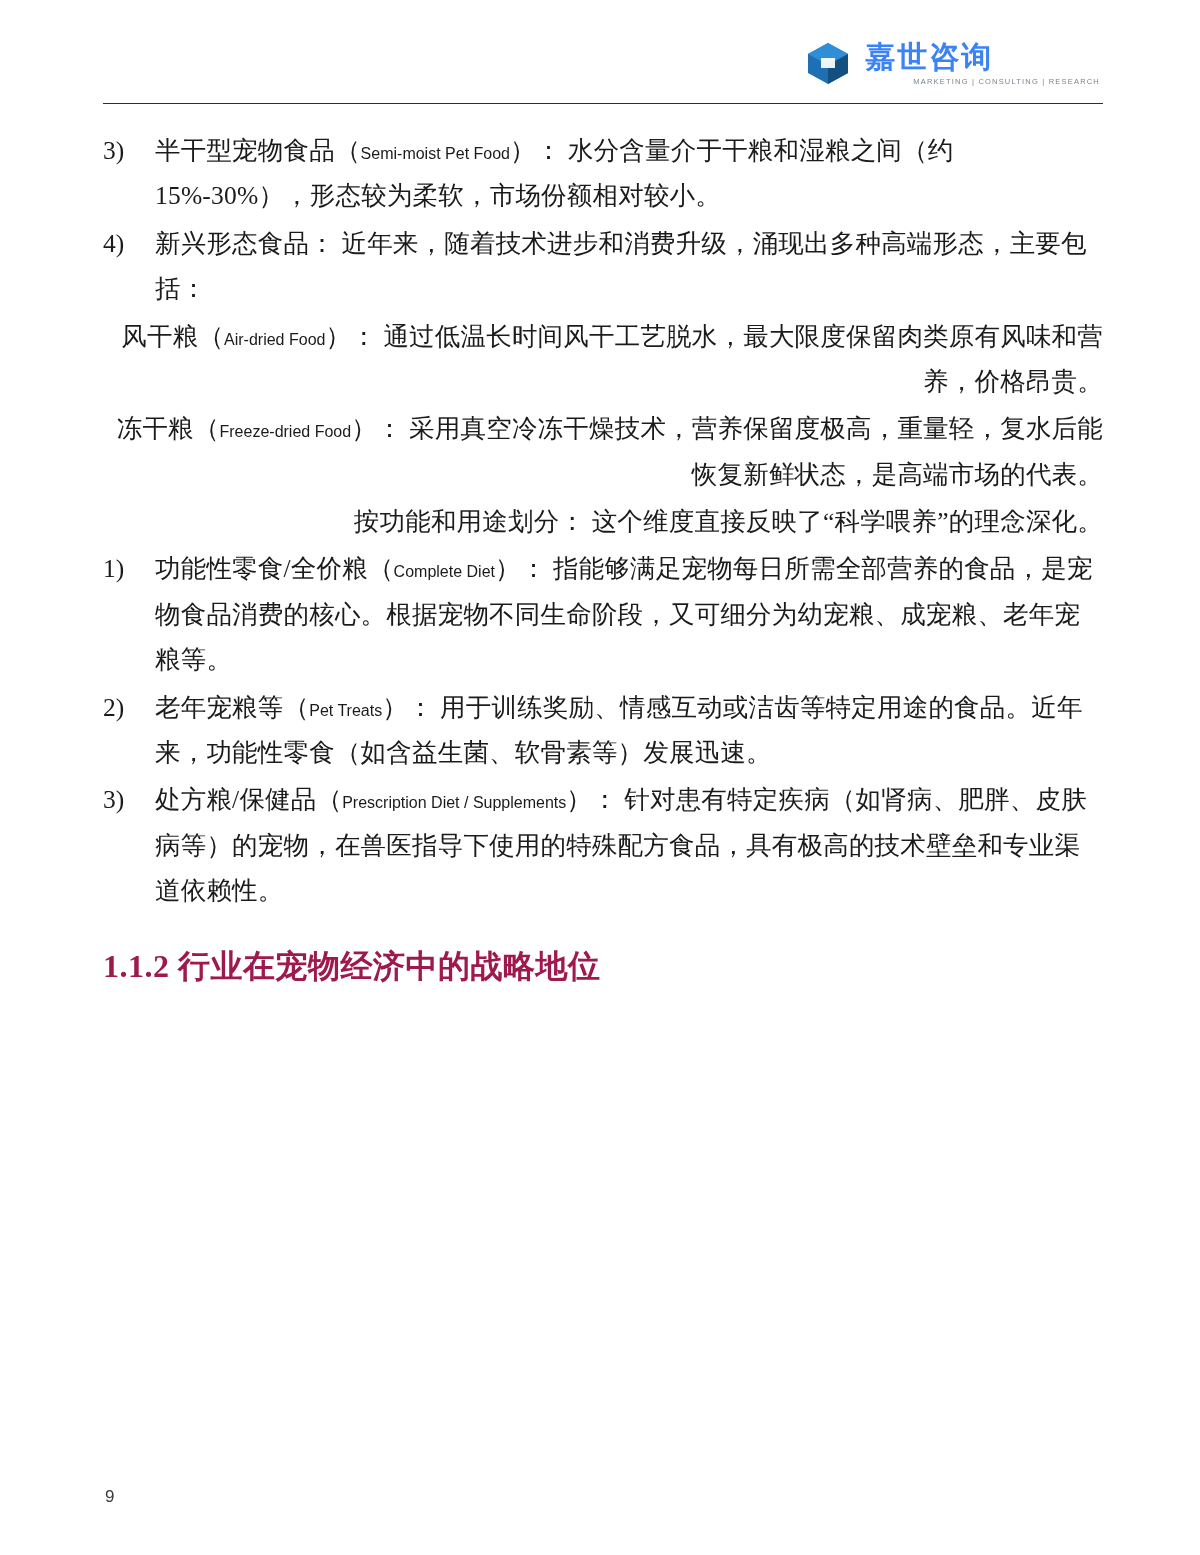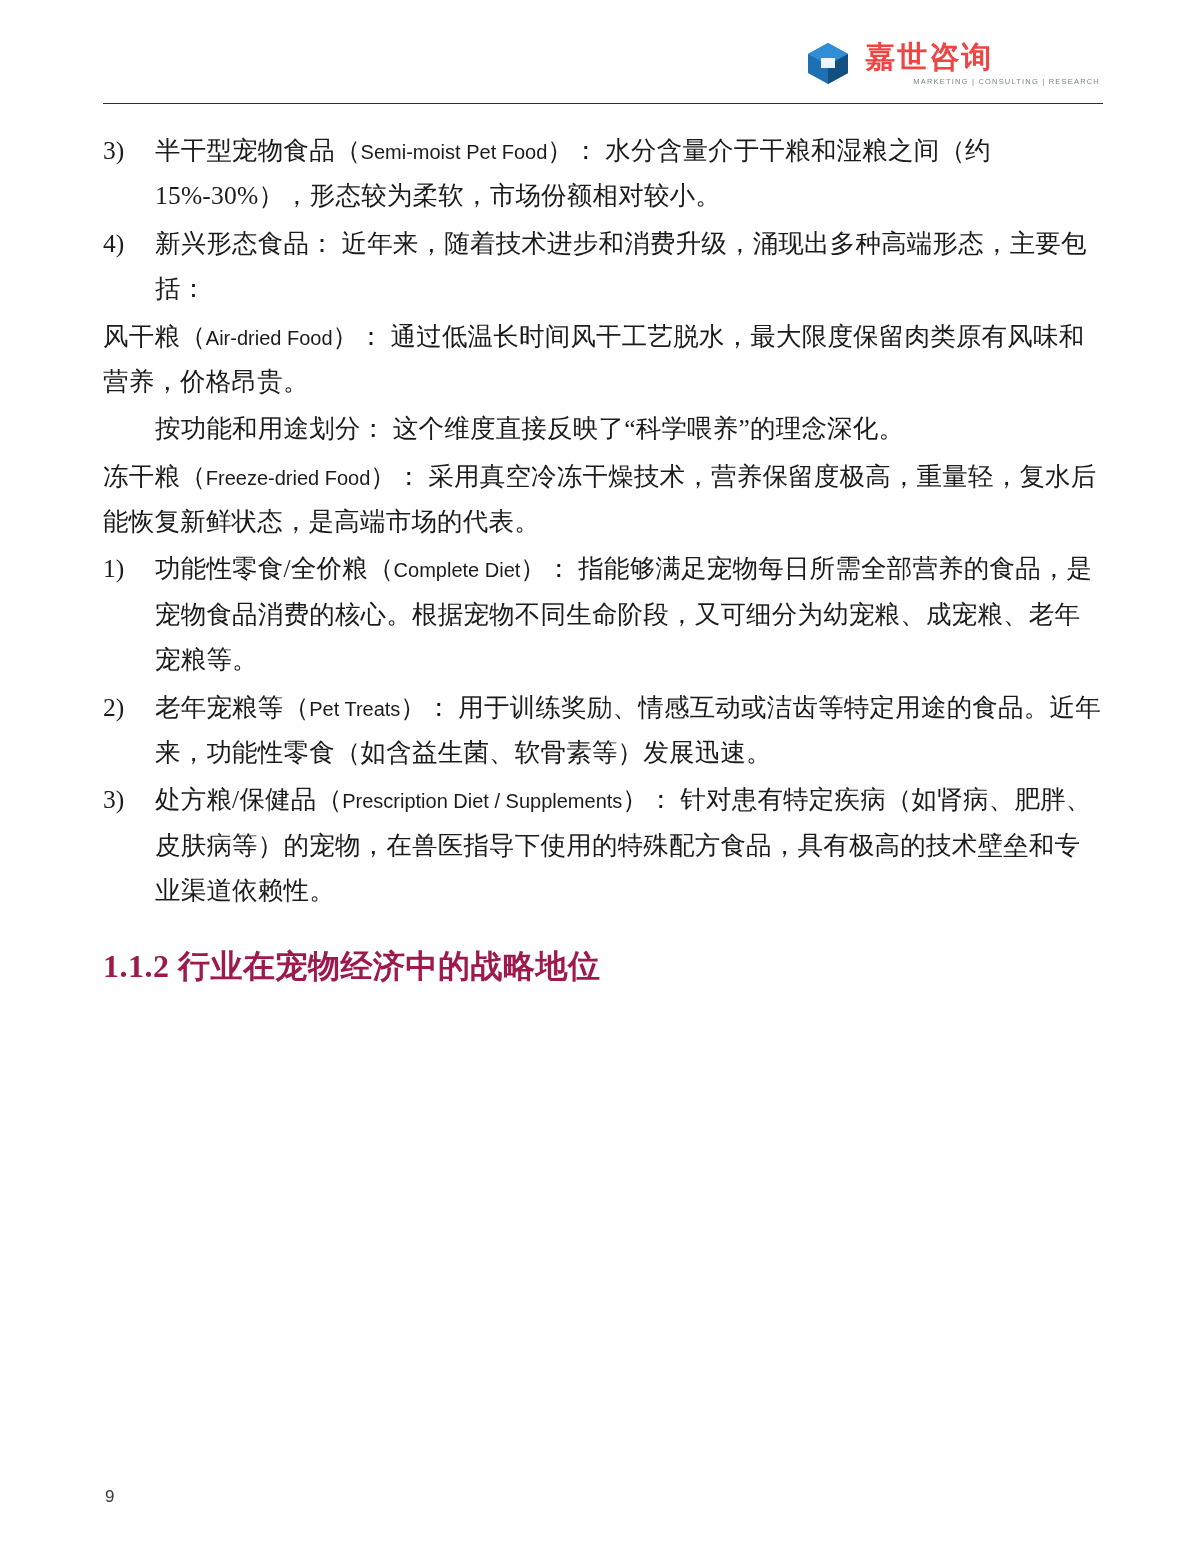--- a/index.html
+++ b/index.html
@@ -37,21 +37,21 @@
     display: flex;
     flex-direction: column;
     align-items: flex-start;
     justify-content: center;
   }
   .logo-title {
     font-family: "Liberation Sans", sans-serif;
     font-size: 30px;
     font-weight: bold;
     letter-spacing: 2px;
-    color: #ef4444;
+    color: #3b82f6;
     line-height: 1.1;
   }
   .logo-sub {
     font-family: "Liberation Sans", sans-serif;
     font-size: 7.5px;
     letter-spacing: 1.2px;
     color: #7b848d;
     margin-top: 4px;
     margin-left: 48px;
   }
@@ -89,27 +89,28 @@
     line-height: 1.78;
     color: #1b1b1b;
     letter-spacing: 0.2px;
   }
   .plain-para {
     font-size: 25.5px;
     line-height: 1.78;
     color: #1b1b1b;
     letter-spacing: 0.2px;
     margin: 0 0 2px 0;
+    text-align: right;
   }
   .indent-para {
     text-indent: 52px;
   }
   .latin {
     font-family: "Liberation Sans", sans-serif;
-    font-size: 20px;
+    font-size: 16px;
     letter-spacing: 0px;
   }
   .section-head {
     color: #9e1a4e;
     font-weight: bold;
     font-size: 32px;
     line-height: 1.7;
     margin: 26px 0 6px 0;
     letter-spacing: 0.5px;
   }
@@ -152,23 +153,23 @@
       <span class="num-body"><span>半干型宠物食品（</span><span class="latin">Semi-moist Pet Food</span><span>）： 水分含量介于干粮和湿粮之间（约 15%-30%），形态较为柔软，市场份额相对较小。</span></span>
     </div>
 
     <div class="num-item">
       <span class="num-marker">4)</span>
       <span class="num-body"><span>新兴形态食品： 近年来，随着技术进步和消费升级，涌现出多种高端形态，主要包括：</span></span>
     </div>
 
     <p class="plain-para"><span>风干粮（</span><span class="latin">Air-dried Food</span><span>）： 通过低温长时间风干工艺脱水，最大限度保留肉类原有风味和营养，价格昂贵。</span></p>
 
+    <p class="plain-para"><span>冻干粮（</span><span class="latin">Freeze-dried Food</span><span>）： 采用真空冷冻干燥技术，营养保留度极高，重量轻，复水后能恢复新鲜状态，是高端市场的代表。</span></p>
+
     <p class="plain-para indent-para">按功能和用途划分： 这个维度直接反映了“科学喂养”的理念深化。</p>
-
-    <p class="plain-para"><span>冻干粮（</span><span class="latin">Freeze-dried Food</span><span>）： 采用真空冷冻干燥技术，营养保留度极高，重量轻，复水后能恢复新鲜状态，是高端市场的代表。</span></p>
 
     <div class="num-item">
       <span class="num-marker">1)</span>
       <span class="num-body"><span>功能性零食/全价粮（</span><span class="latin">Complete Diet</span><span>）： 指能够满足宠物每日所需全部营养的食品，是宠物食品消费的核心。根据宠物不同生命阶段，又可细分为幼宠粮、成宠粮、老年宠粮等。</span></span>
     </div>
 
     <div class="num-item">
       <span class="num-marker">2)</span>
       <span class="num-body"><span>老年宠粮等（</span><span class="latin">Pet Treats</span><span>）： 用于训练奖励、情感互动或洁齿等特定用途的食品。近年来，功能性零食（如含益生菌、软骨素等）发展迅速。</span></span>
     </div>

